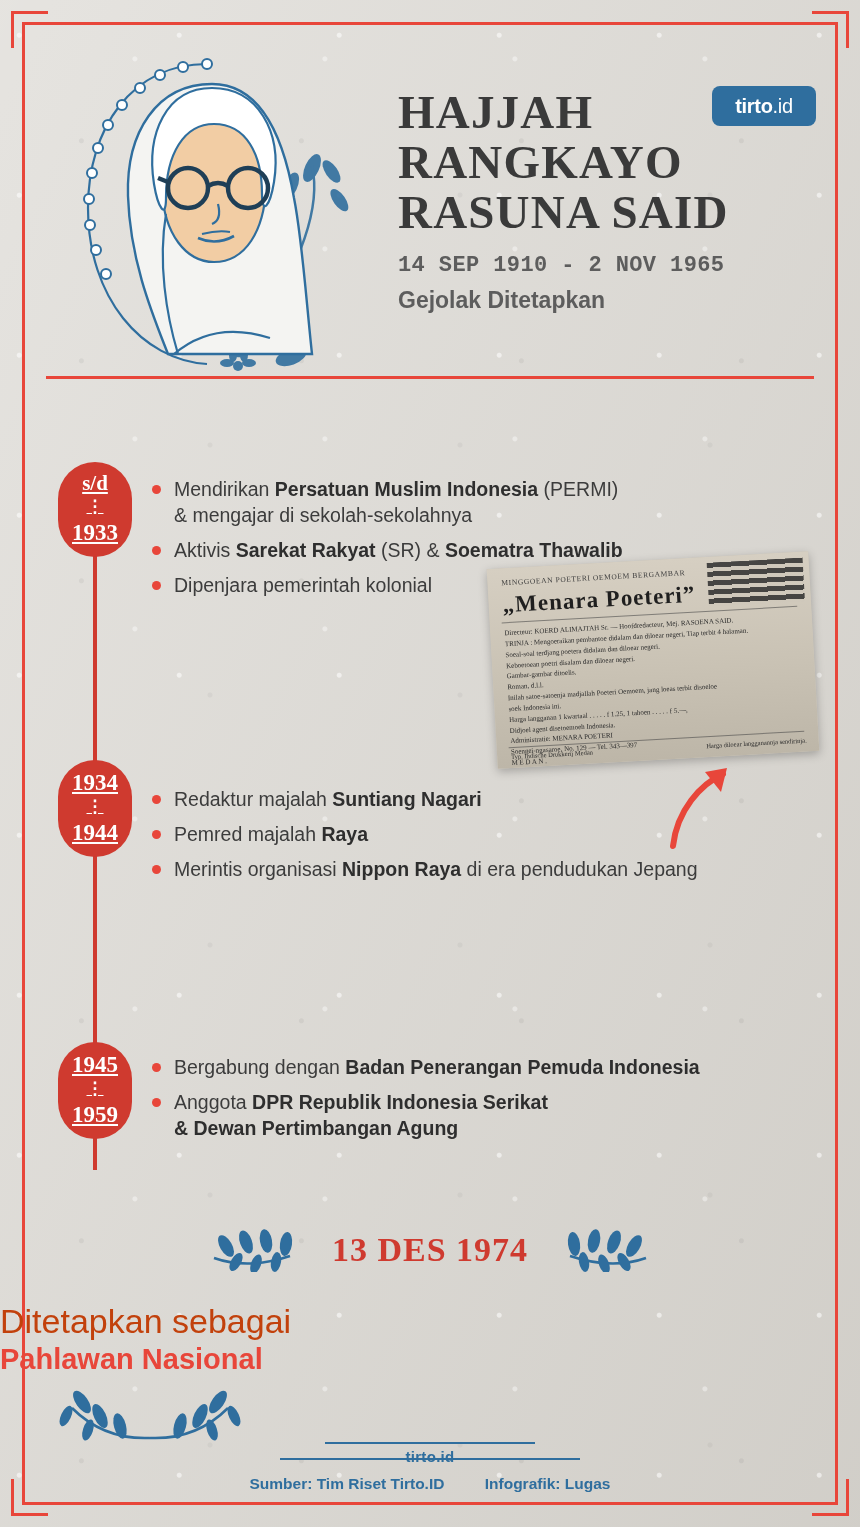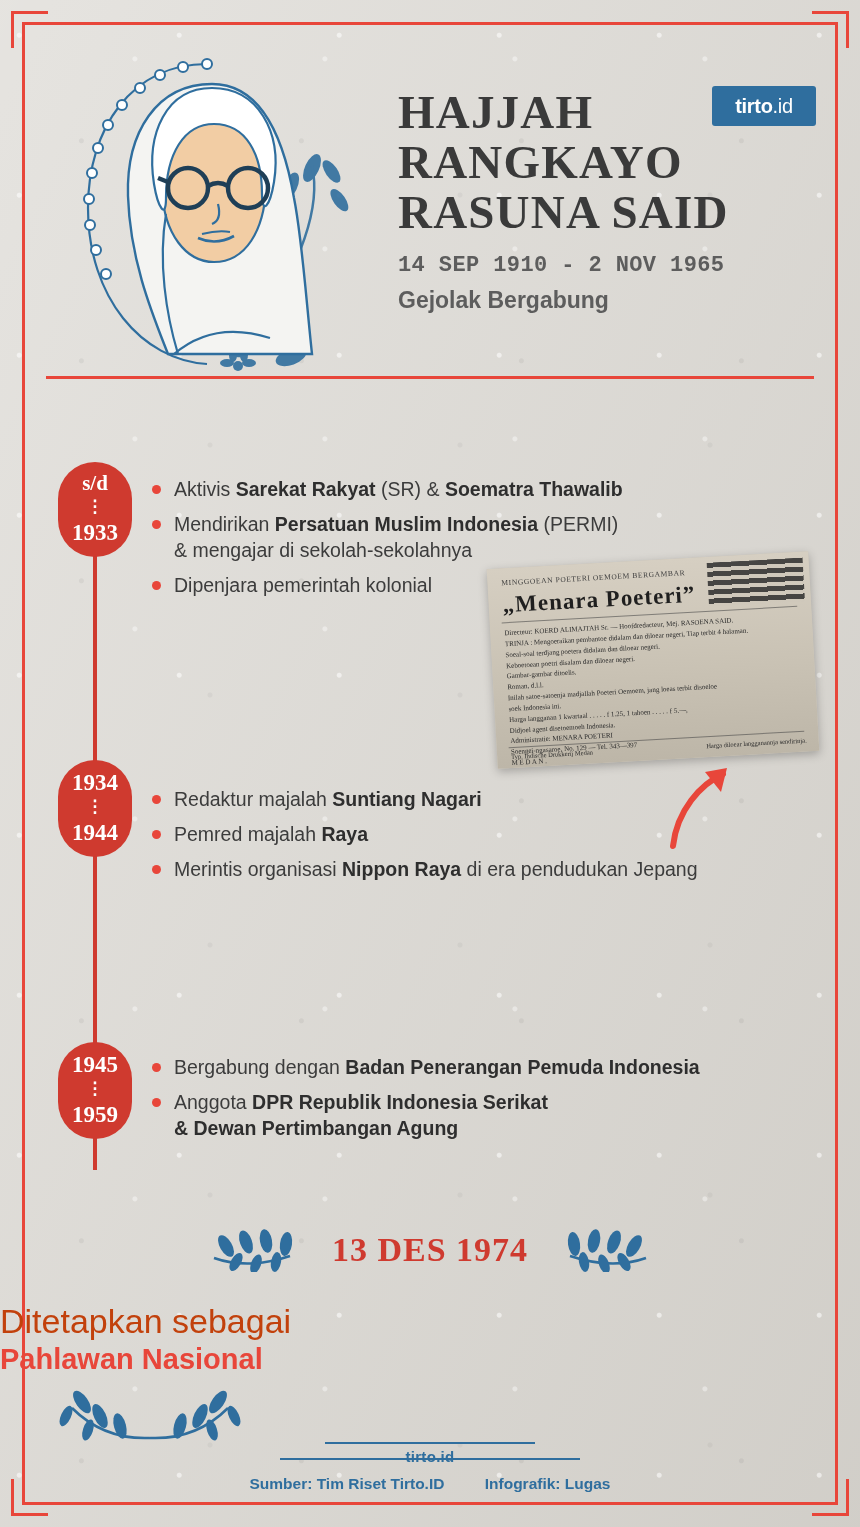--- a/index.html
+++ b/index.html
@@ -98,21 +98,21 @@
     color: #5d5d5d;
     line-height: 1.22;
   }
   .logo {
     position: absolute;
     right: 44px;
     top: 46px;
     width: 104px;
     height: 40px;
     background: #2f6e9e;
-    border-radius: 3px;
+    border-radius: 8px;
     color: #ffffff;
     font-size: 20px;
     font-weight: bold;
     display: flex;
     align-items: center;
     justify-content: center;
     letter-spacing: -0.3px;
   }
   .logo .dot-id { font-weight: normal; }
 
@@ -143,20 +143,21 @@
     position: absolute;
     left: 58px;
     width: 74px;
     background: #cf3a2f;
     border-radius: 37px;
     color: #ffffff;
     text-align: center;
     font-family: "Liberation Serif", serif;
     font-weight: bold;
     padding: 10px 0 12px 0;
+    text-decoration: underline;
   }
   .era-badge .y {
     font-size: 23px;
     line-height: 1.1;
     display: block;
   }
   .era-badge .y.small { font-size: 21px; }
   .era-badge .dots {
     display: block;
     font-size: 17px;
@@ -424,42 +425,42 @@
 
         <path d="M112 306 q40 -34 96 -16" fill="none" stroke="#2f6e9e" stroke-width="2.2"></path>
       </svg>
     </div>
 
     <div class="title-block">
       <div class="title-line">HAJJAH</div>
       <div class="title-line">RANGKAYO</div>
       <div class="title-line">RASUNA SAID</div>
       <div class="title-date">14 SEP 1910 - 2 NOV 1965</div>
-      <div class="title-sub">Gejolak Bergabung</div>
+      <div class="title-sub">Gejolak Ditetapkan</div>
     </div>
 
     <div class="logo">
       <span>tirto</span>
         <span class="dot-id">.id</span>
     </div>
   </div>
 
   <div class="divider-red"></div>
 
   <div class="timeline-rail"></div>
 
   <div class="era" style="top:462px">
     <div class="era-badge" style="top:0">
       <span class="y small">s/d</span>
       <span class="dots">⋮</span>
       <span class="y">1933</span>
     </div>
     <div class="bullets" style="top:14px">
+      <div class="bullet">Mendirikan <b>Persatuan Muslim Indonesia</b> (PERMI)<br>&amp; mengajar di sekolah-sekolahnya</div>
       <div class="bullet">Aktivis <b>Sarekat Rakyat</b> (SR) &amp; <b>Soematra Thawalib</b></div>
-      <div class="bullet">Mendirikan <b>Persatuan Muslim Indonesia</b> (PERMI)<br>&amp; mengajar di sekolah-sekolahnya</div>
       <div class="bullet">Dipenjara pemerintah kolonial</div>
     </div>
   </div>
 
   <div class="clipping">
     <div class="clip-inner"></div>
     <div class="clip-bars"></div>
     <div class="clip-kicker">MINGGOEAN POETERI OEMOEM BERGAMBAR</div>
     <div class="clip-title">„Menara  Poeteri”</div>
     <div class="clip-rule" style="top:54px"></div>

